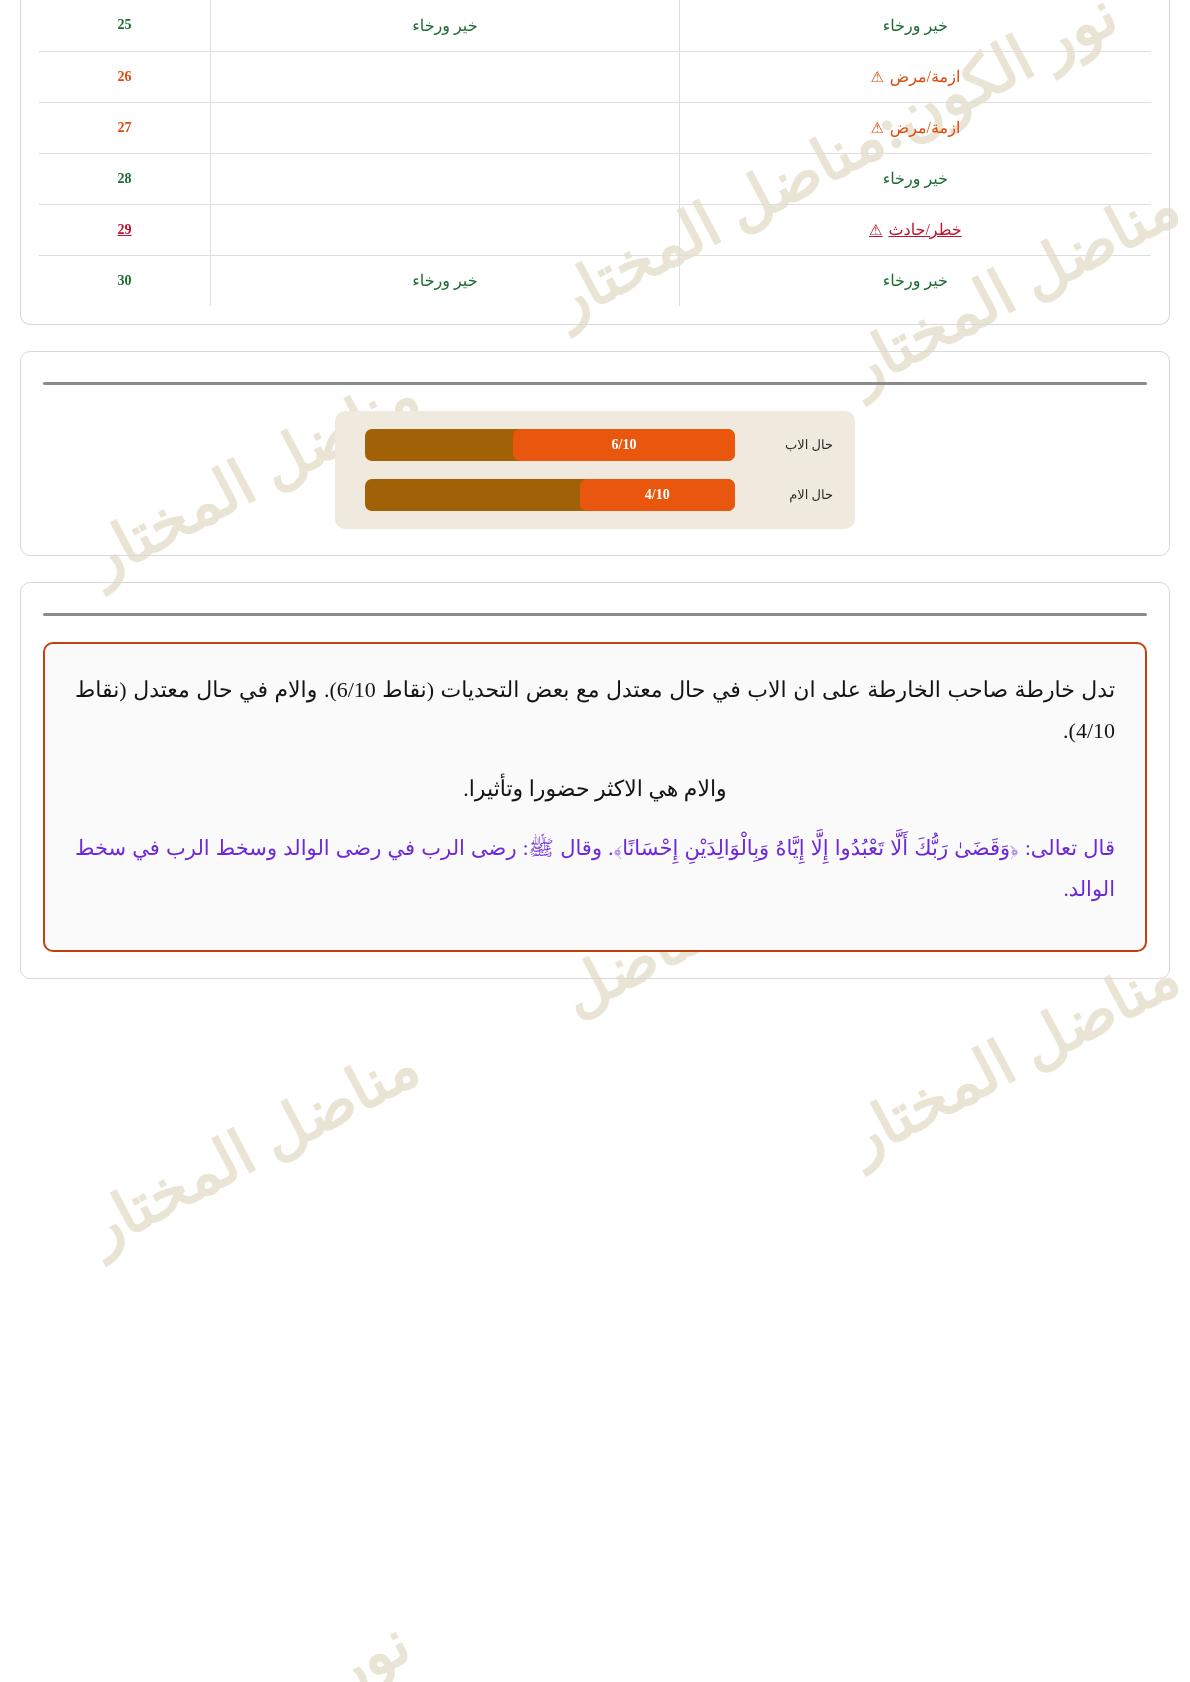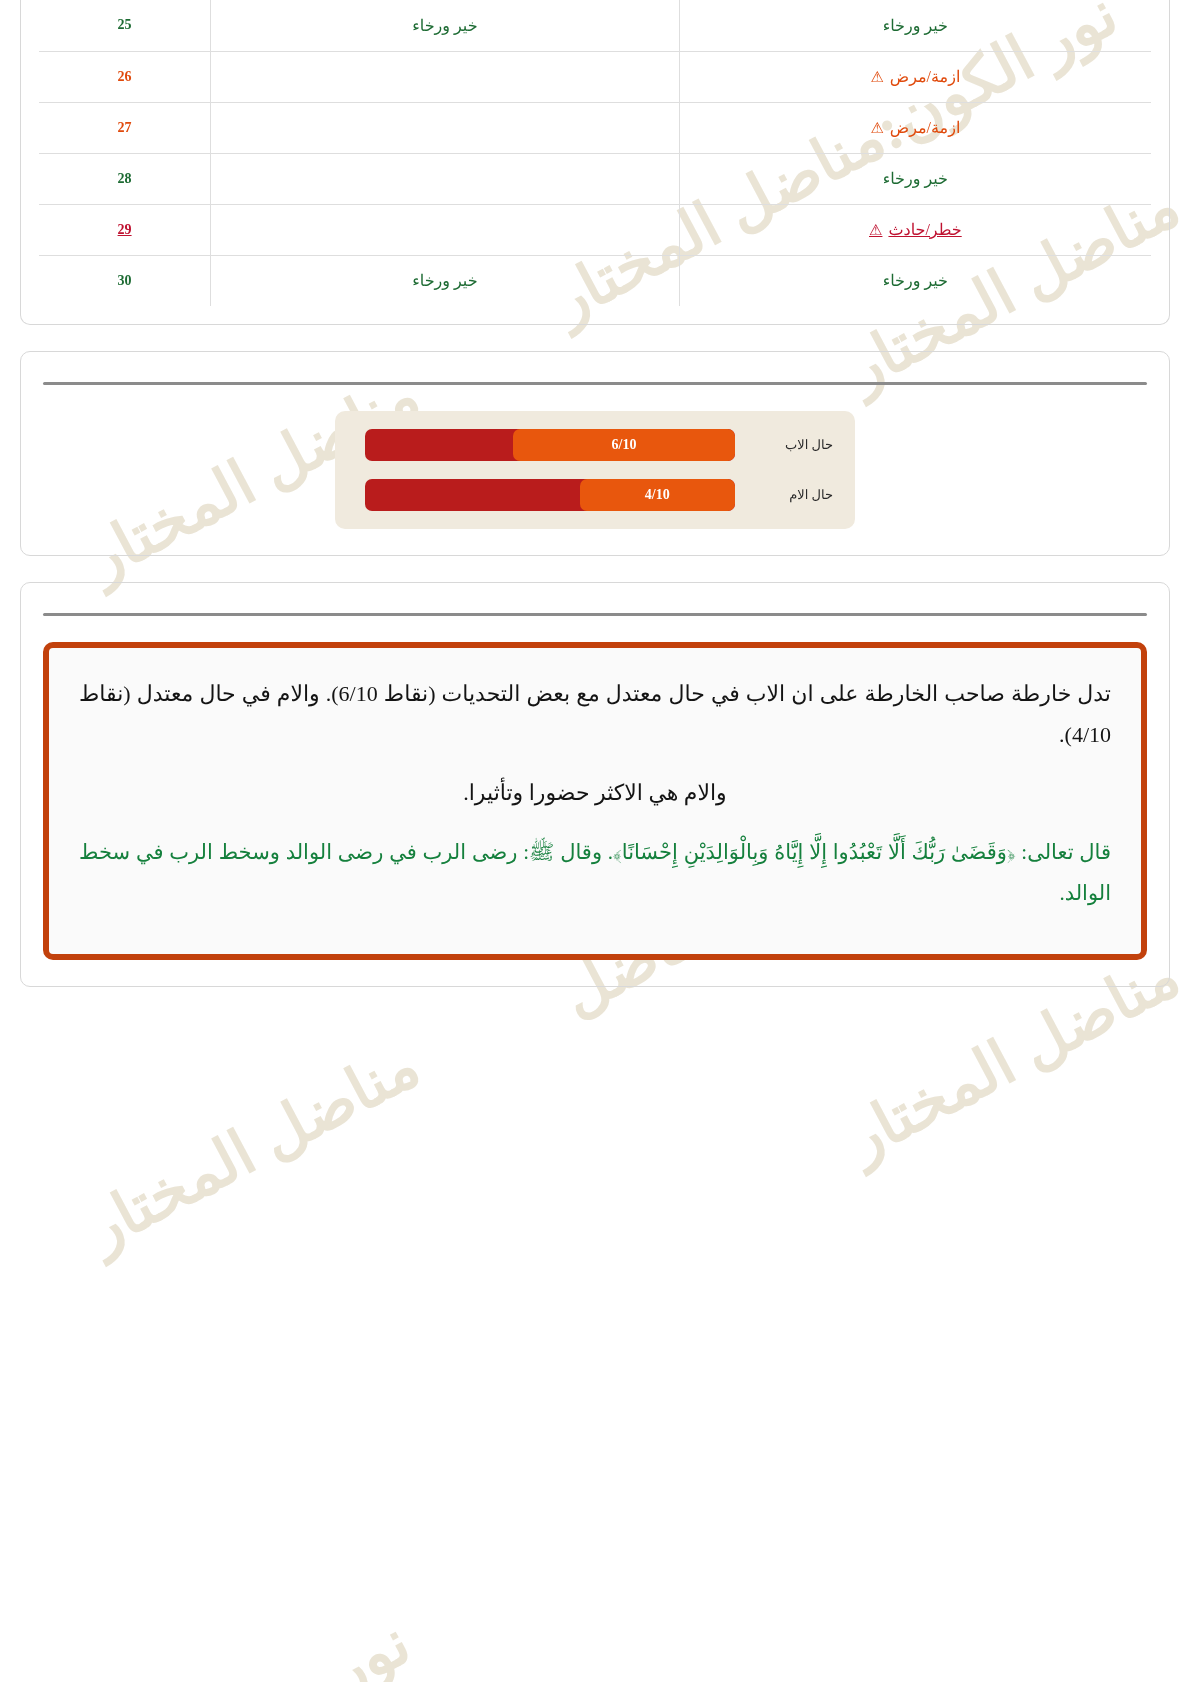--- a/index.html
+++ b/index.html
@@ -138,21 +138,21 @@
   .scale-row:last-child { margin-bottom: 0; }
   .scale-label {
     width: 84px;
     font-size: 13px;
     color: #2b2b2b;
     flex: 0 0 auto;
   }
   .bar-track {
     flex: 1 1 auto;
     height: 32px;
-    background: #b91c1c;
+    background: #a16207;
     border-radius: 7px;
     position: relative;
     overflow: hidden;
     margin-left: 8px;
   }
   .bar-fill {
     height: 100%;
     background: #e8570d;
     border-radius: 7px;
     display: flex;
@@ -160,38 +160,38 @@
     justify-content: center;
     color: #ffffff;
     font-size: 14px;
     font-weight: 700;
     box-sizing: border-box;
   }
 
   
   .analysis-box {
     background: #fafafa;
-    border: 6px solid #c2410c;
+    border: 2px solid #c2410c;
     border-radius: 10px;
     padding: 26px 30px 22px 30px;
   }
   .an-p {
     font-size: 22px;
     line-height: 1.85;
     text-align: justify;
     margin: 0 0 18px 0;
     color: #141414;
   }
   .an-p.center { text-align: center; }
   .an-quote {
     font-size: 21px;
     line-height: 1.95;
     text-align: justify;
     margin: 17px 0 18px 0;
-    color: #15803d;
+    color: #6d28d9;
   }
   .an-note {
     font-size: 14px;
     line-height: 1.7;
     text-align: center;
     color: #3a3a3a;
     margin: 16px 0 0 0;
   }
 </style>
 </head>

